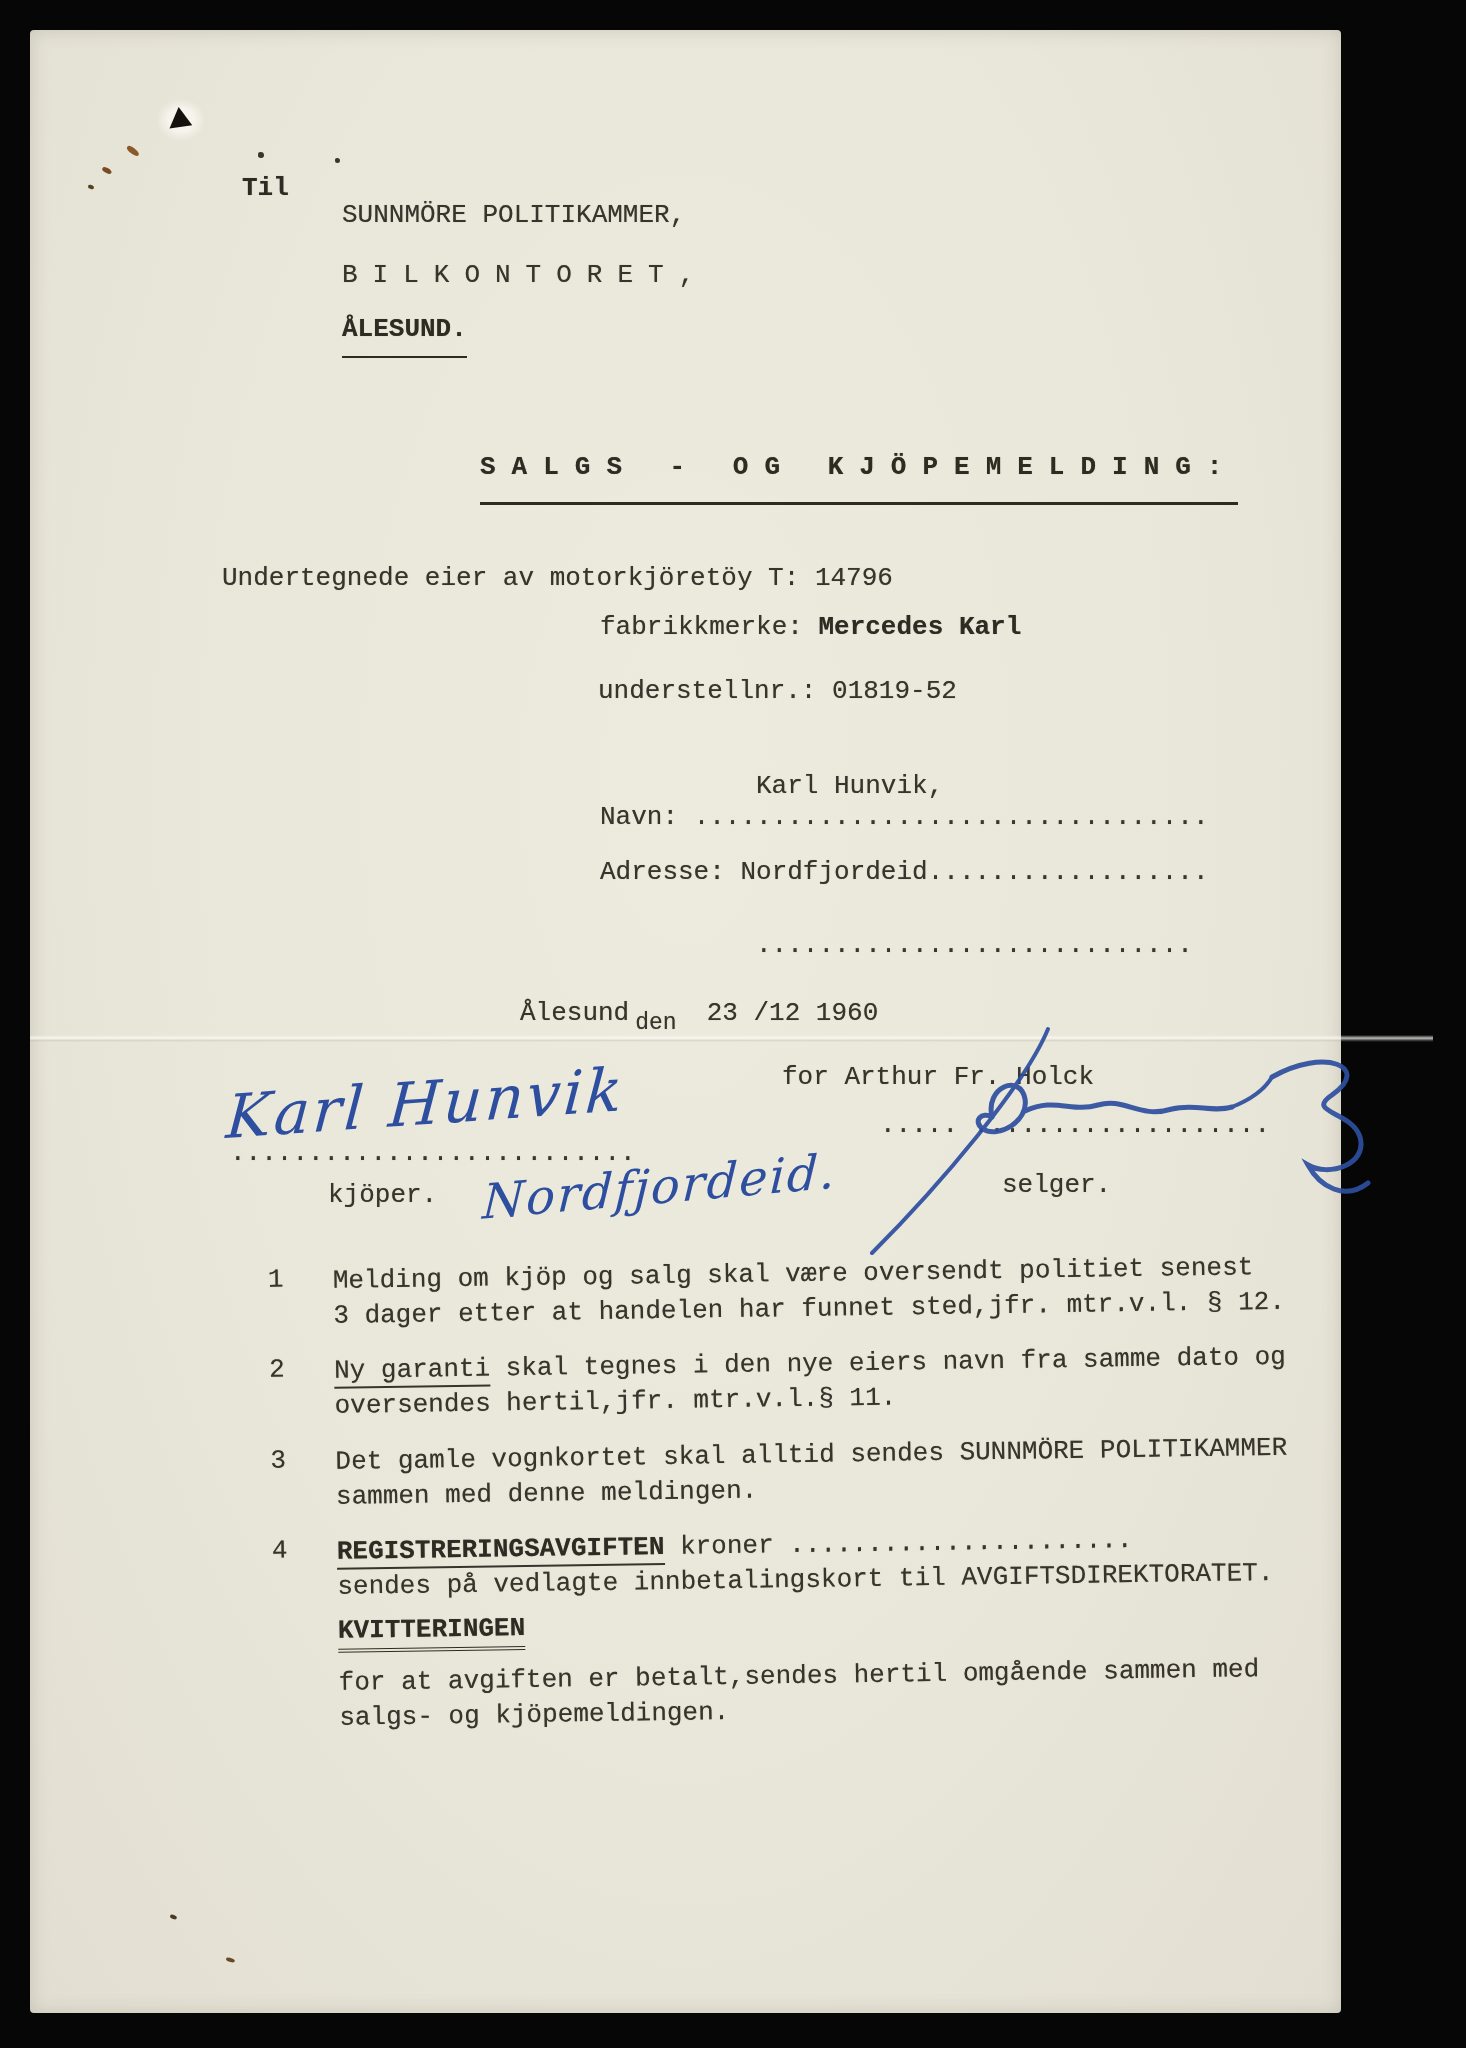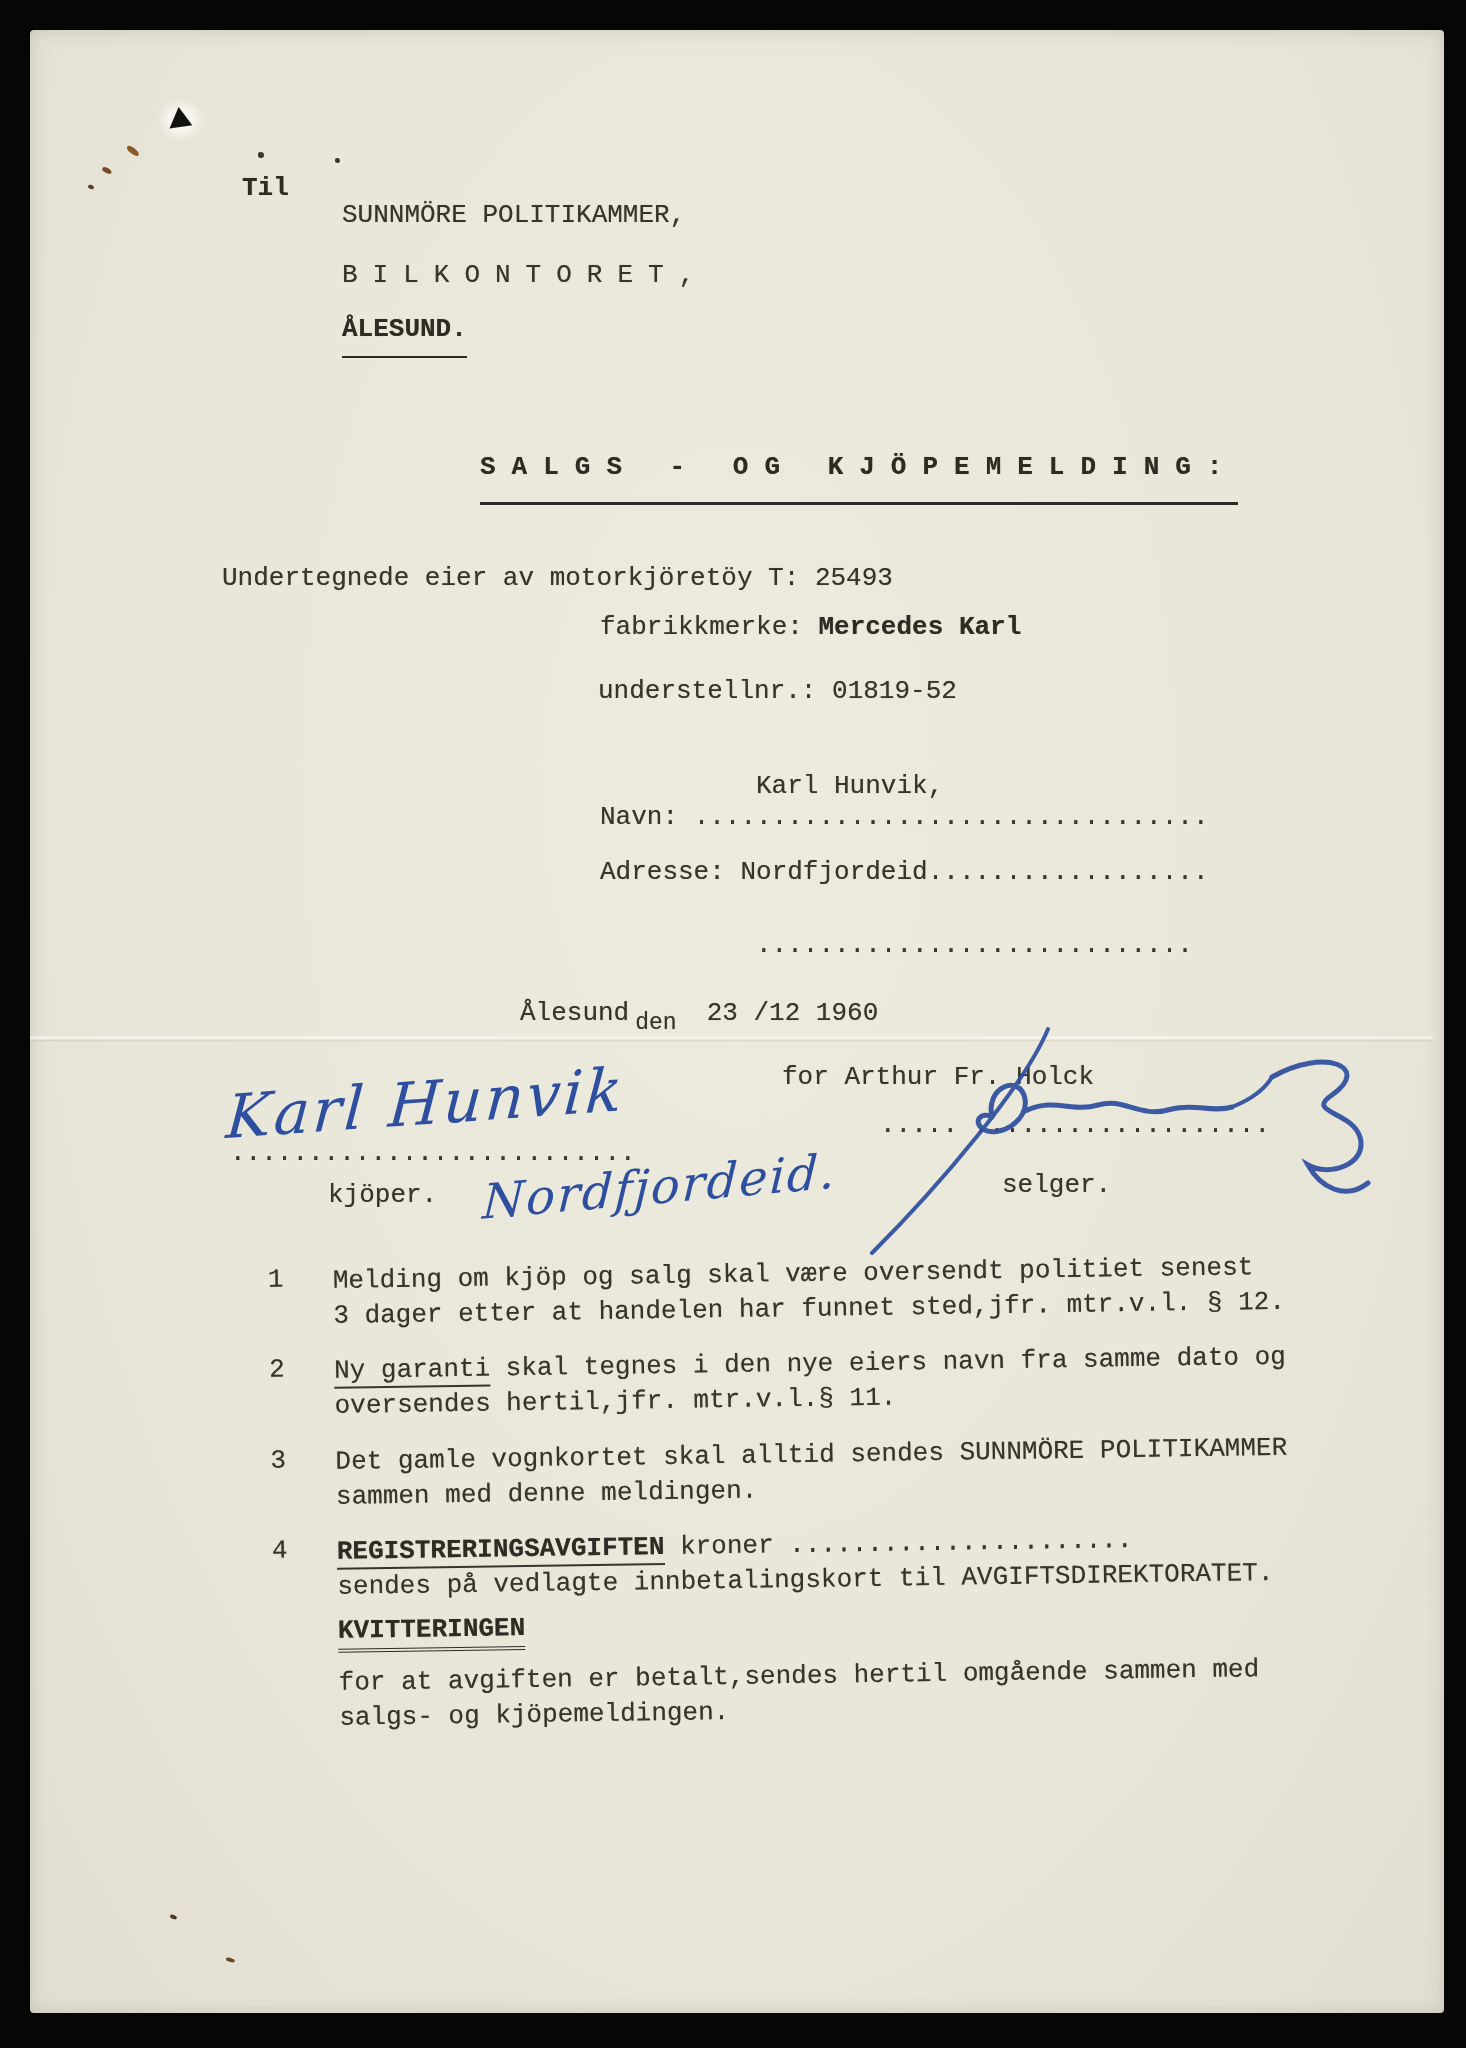--- a/index.html
+++ b/index.html
@@ -1,19 +1,19 @@
 <!DOCTYPE html>
 <html><head>
 <meta charset="utf-8">
 <style>
   html,body{margin:0;padding:0;}
   body{width:1466px;height:2048px;background:#060606;position:relative;
        font-family:"Liberation Mono","DejaVu Sans Mono",monospace;}
   .scan{position:absolute;left:0;top:0;width:1466px;height:2048px;background:#060606;overflow:hidden;}
-  .paper{position:absolute;left:30px;top:30px;width:1414px;height:1983px;border-radius:4px;
+  .paper{position:absolute;left:30px;top:30px;width:1311px;height:1983px;border-radius:4px;
          background:radial-gradient(ellipse at 50% 38%, #edeade 0%, #e9e6da 55%, #e2dfd2 100%);
          box-shadow:inset 0 0 18px rgba(120,115,100,0.25);}
   .t{position:absolute;color:#38342b;font-size:26px;line-height:30px;white-space:pre;
      text-shadow:0 0 0.7px rgba(56,52,43,0.55);}
   .b{font-weight:bold;color:#2f2b23;}
   .sp{letter-spacing:15px;}
   .dots{color:#3a362d;}
   .ul{border-bottom:2px solid #2f2b23;padding-bottom:12px;}
   .title{letter-spacing:16px;border-bottom:3px solid #2f2b23;padding-bottom:20px;transform:rotate(-0.45deg);transform-origin:left bottom;}
   .notes-block{position:absolute;left:0;top:0;width:1403px;height:1983px;transform:rotate(-0.85deg);transform-origin:160px 1400px;}
@@ -47,21 +47,21 @@
     <div class="speck" style="left:140px;top:1885px;width:7px;height:4px;background:#4a3a20;transform:rotate(20deg);"></div>
     <div class="speck" style="left:196px;top:1928px;width:9px;height:4px;background:#6a4a24;transform:rotate(15deg);"></div>
 
     <div class="t b" style="left:212px;top:143px;">Til</div>
     <div class="t" style="left:312px;top:170px;text-align:center;">SUNNMÖRE POLITIKAMMER,</div>
     <div class="t sp" style="left:312px;top:230px;">BILKONTORET,</div>
     <div class="t b" style="left:312px;top:284px;"><span class="ul">ÅLESUND.</span></div>
 
     <div class="t b" style="left:450px;top:422px;"><span class="title">SALGS - OG KJÖPEMELDING:</span></div>
 
-    <div class="t" style="left:192px;top:533px;">Undertegnede eier av motorkjöretöy T: 25493</div>
+    <div class="t" style="left:192px;top:533px;">Undertegnede eier av motorkjöretöy T: 14796</div>
     <div class="t" style="left:570px;top:582px;"><span>fabrikkmerke:</span><span> </span><span class="b">Mercedes Karl</span></div>
     <div class="t" style="left:568px;top:646px;"><span>understellnr.:</span><span> </span><span>01819-52</span></div>
 
     <div class="t" style="left:726px;top:741px;">Karl Hunvik,</div>
     <div class="t" style="left:570px;top:827px;"><span>Adresse: </span><span>Nordfjordeid</span><span class="dots">..................</span></div>
     <div class="t" style="left:570px;top:772px;"><span>Navn: </span><span class="dots">.................................</span></div>
     <div class="t dots" style="left:726px;top:900px;">............................</div>
 
     <div class="t" style="left:490px;top:968px;"><span>Ålesund</span><span style="display:inline-block;transform:translateY(9px);font-size:23px;margin:0 30px 0 6px;">den</span><span>23 /12 1960</span></div>
 

